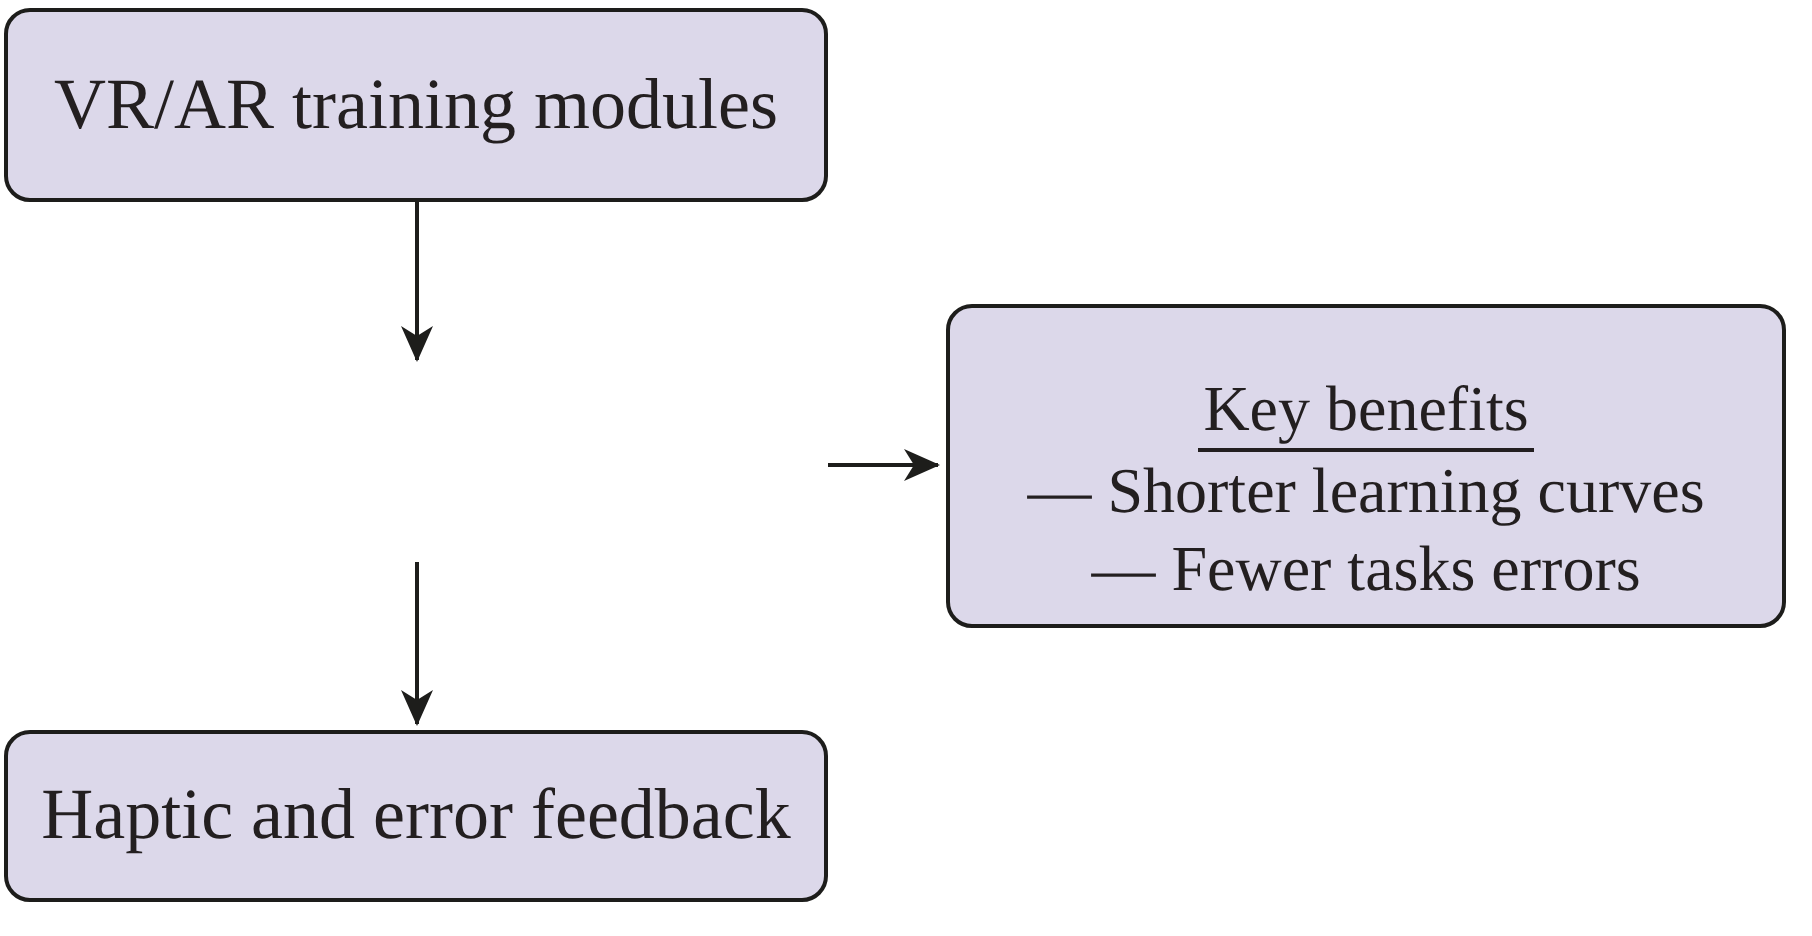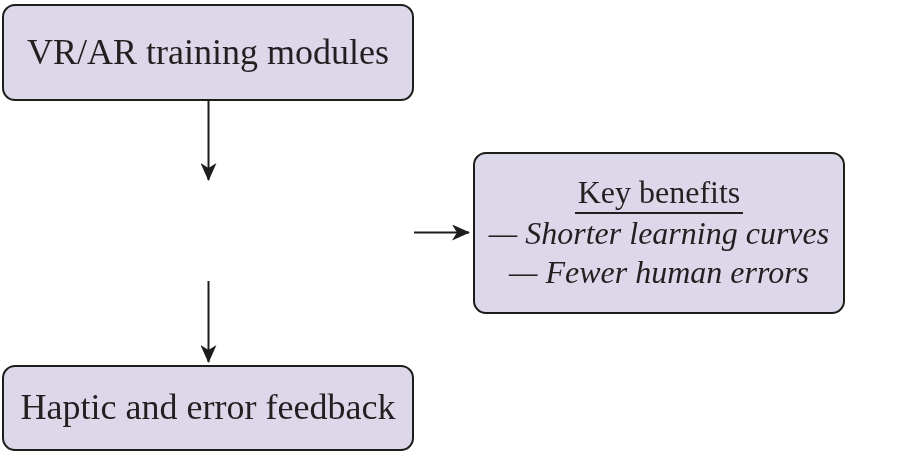--- a/index.html
+++ b/index.html
@@ -42,39 +42,38 @@
     font-size: 36px;
     line-height: 1.1;
     align-items: center;
   }
   #node-vr-ar   { top: 4px; }
   #node-realistic { top: 183px; height: 98px; }
   #node-haptic  { top: 365px; height: 86px; }
   .node-benefits {
     left: 473px;
     top: 152px;
-    width: 372px;
+    width: 420px;
     height: 162px;
     font-size: 32px;
     flex-direction: column;
     justify-content: flex-end;
-    padding: 20px 6px;
+    padding: 8px 6px;
   }
   .benefits-title-row {
     line-height: 37px;
   }
   .benefits-title {
     display: inline-block;
     border-bottom: 2px solid #231f20;
     padding: 0 3px 1px 3px;
   }
   .benefit-line {
     line-height: 39px;
     white-space: nowrap;
-    font-style: italic;
   }
 </style>
 </head>
 <body>
 
 <div class="canvas">
 
   <svg class="arrows" viewBox="0 0 906 468" xmlns="http://www.w3.org/2000/svg">
     <defs>
       <marker id="ah" markerUnits="userSpaceOnUse" markerWidth="18" markerHeight="16" viewBox="0 0 18 16" refX="17" refY="8" orient="auto">
@@ -93,16 +92,16 @@
 
   <div class="node node-main" id="node-haptic">
     <span>Haptic and error feedback</span>
   </div>
 
   <div class="node node-benefits" id="node-benefits">
     <div class="benefits-title-row">
       <span class="benefits-title">Key benefits</span>
     </div>
     <div class="benefit-line">— Shorter learning curves</div>
-    <div class="benefit-line">— Fewer human errors</div>
+    <div class="benefit-line">— Fewer tasks errors</div>
   </div>
 
 </div>
 
 </body></html>

